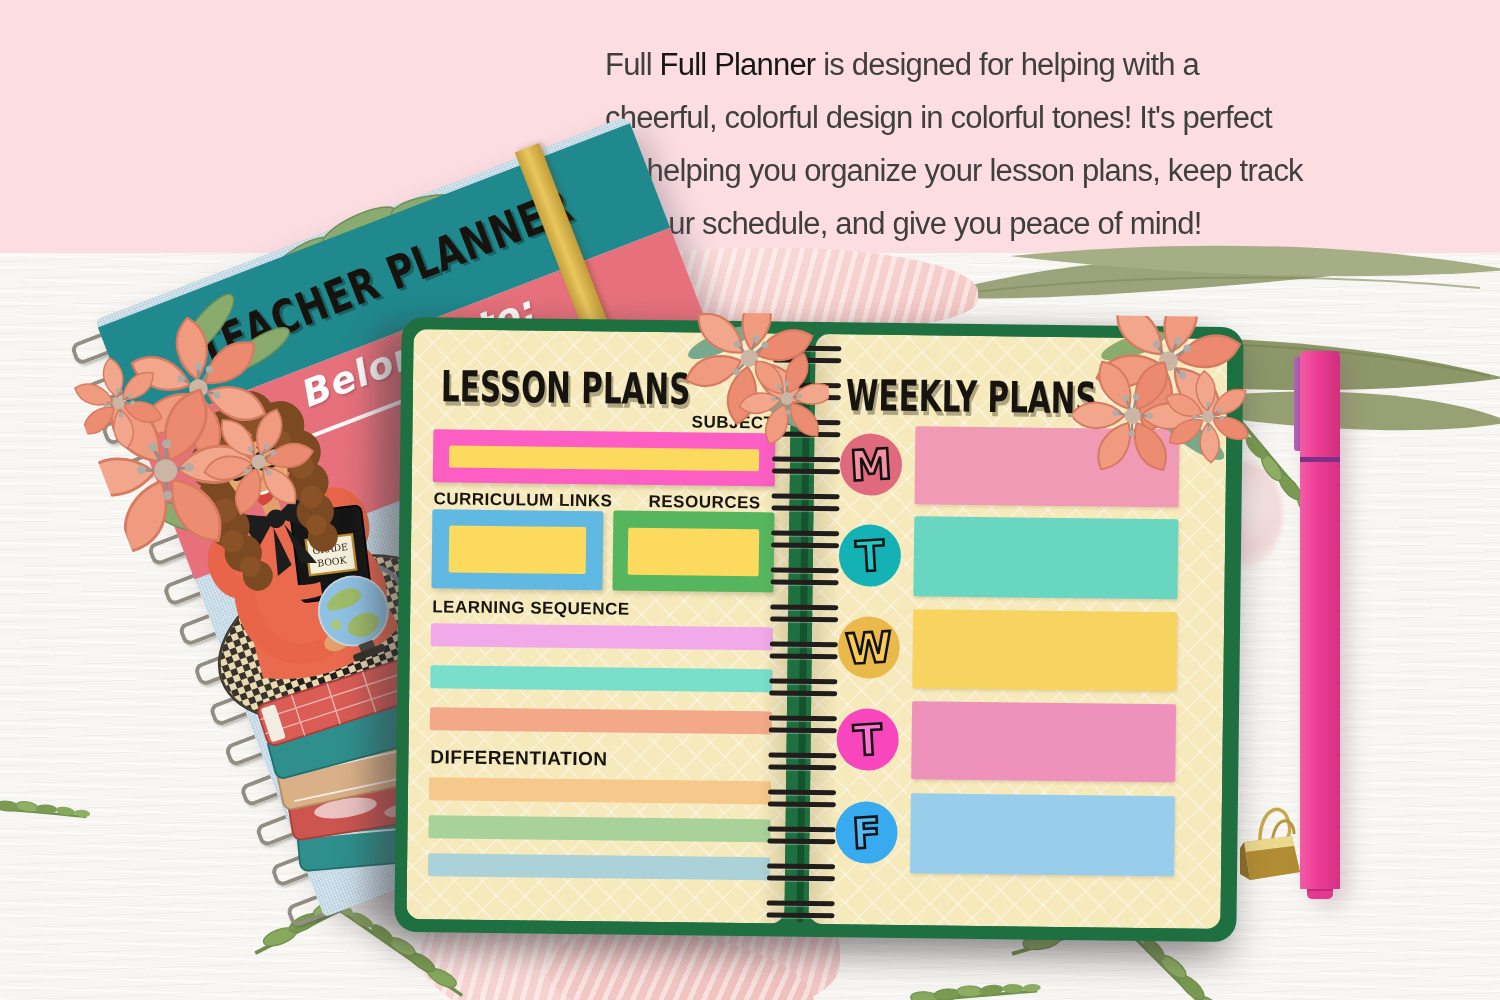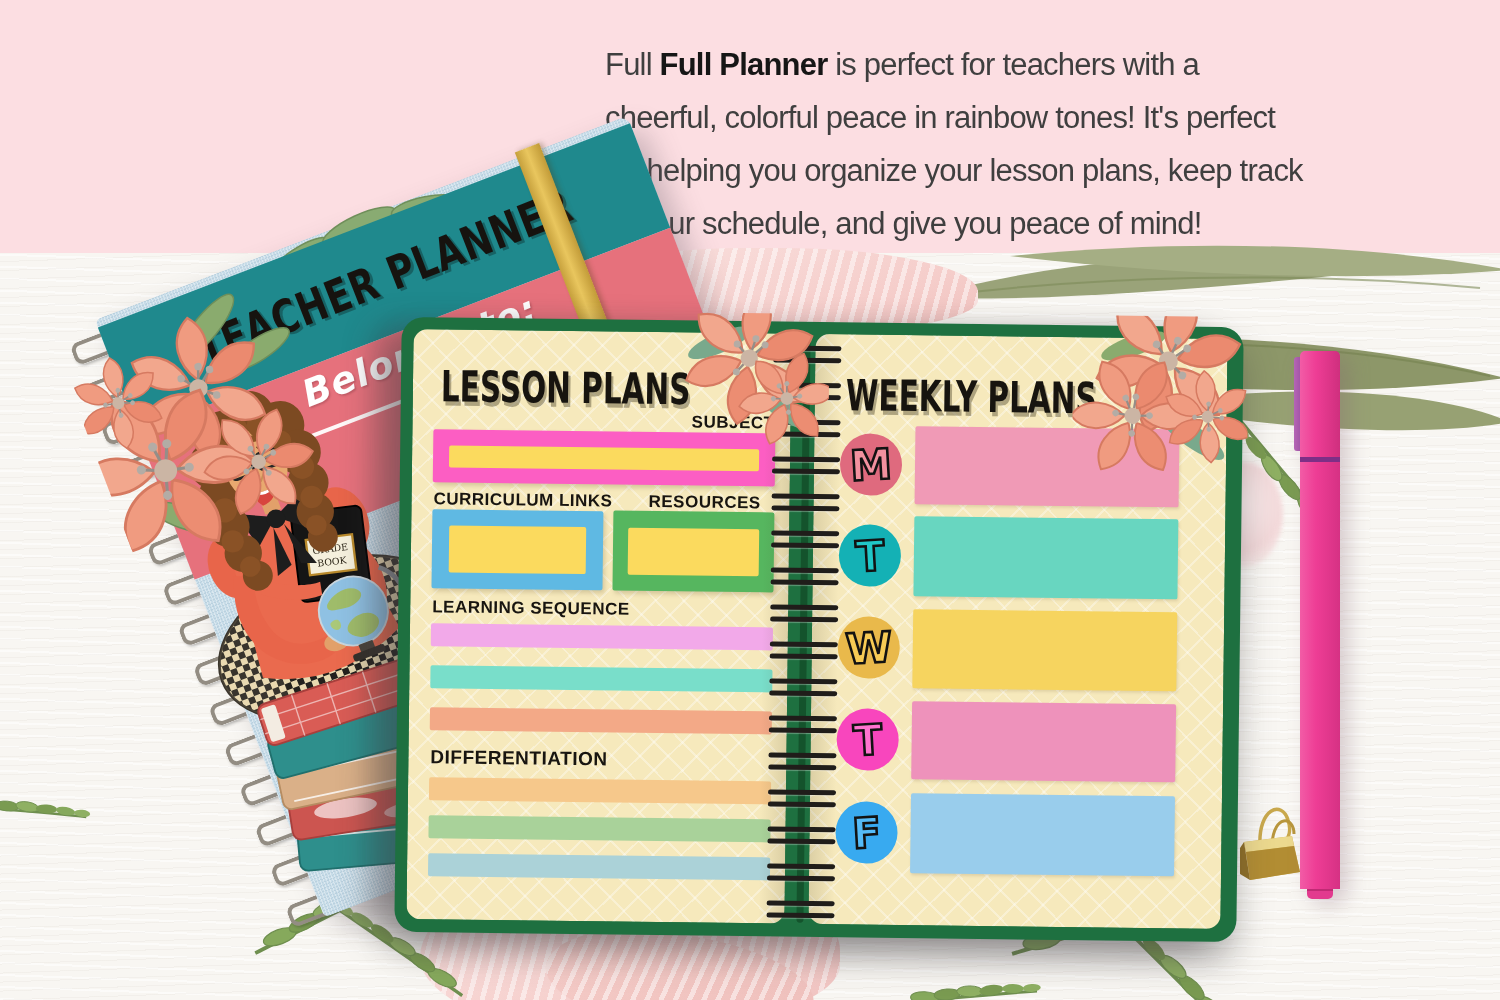--- a/index.html
+++ b/index.html
@@ -6,21 +6,21 @@
   #stage{position:relative;width:1500px;height:1000px;overflow:hidden;
     background:#f8f6f2;
     background-image:
       repeating-linear-gradient(178deg, rgba(190,180,170,.10) 0 1px, transparent 1px 9px),
       repeating-linear-gradient(2deg, rgba(255,255,255,.55) 0 2px, transparent 2px 12px);
     font-family:"Liberation Sans", sans-serif;}
   
   .banner{position:absolute;left:0;top:0;width:1500px;height:253px;background:#fcdee2;z-index:1;}
   .desc{position:absolute;left:605px;top:38px;width:880px;z-index:2;color:#3f3f3f;
     font-size:31px;letter-spacing:-0.8px;line-height:53px;white-space:nowrap;}
-  .desc b{color:#161616;font-weight:700;}
+  .desc b{color:#161616;font-weight:400;}
   
   .fabric{position:absolute;border-radius:48% 52% 55% 45%/60% 55% 45% 50%;
     background:linear-gradient(160deg,#fae2e0 0%,#f5cdca 70%,#efc0bd 100%);}
   .fabric::after{content:"";position:absolute;inset:0;border-radius:inherit;
     background:repeating-linear-gradient(105deg, rgba(255,255,255,.5) 0 5px, transparent 5px 13px);}
   .fabric-top{left:558px;top:248px;width:420px;height:88px;z-index:2;}
   .fabric-bottom{left:420px;top:870px;width:420px;height:160px;z-index:2;}
   .fabric-fold{left:545px;top:935px;width:270px;height:95px;z-index:2;transform:rotate(9deg);
     background:linear-gradient(150deg,#f6cfcb,#eebdb9);}
   
@@ -151,22 +151,22 @@
         <ellipse cx="110" cy="8" rx="9" ry="4" fill="#8fb063" transform="rotate(-34 110 8)"></ellipse>
       </g>
       <g id="sym-grassleaf">
         <path d="M0,0 C40,-14 110,-20 180,-8 C110,4 40,10 0,0 Z" fill="#9aa379"></path>
       </g>
     </defs>
   </svg>
 
   <div class="banner"></div>
   <div class="desc">
-    <div><span>Full </span><b>Full Planner</b><span> is perfect for teachers with a</span></div>
-    <div>cheerful, colorful peace in rainbow tones! It's perfect</div>
+    <div><span>Full </span><b>Full Planner</b><span> is designed for helping with a</span></div>
+    <div>cheerful, colorful design in colorful tones! It's perfect</div>
     <div>for helping you organize your lesson plans, keep track</div>
     <div>of your schedule, and give you peace of mind!</div>
   </div>
 
   <svg class="deco" style="left:890px;top:236px;width:620px;height:210px;z-index:1;" viewBox="0 0 620 210">
     <path d="M30,62 C170,22 350,8 540,30 C350,50 170,66 30,62 Z" fill="#9aa379"></path>
     <path d="M120,20 C300,2 480,8 620,34 C470,46 290,40 120,20 Z" fill="#a5ae84"></path>
     <path d="M45,120 C210,92 430,94 615,142 C430,166 205,152 45,120 Z" fill="#8d9769"></path>
     <path d="M250,168 C400,146 545,154 620,186 C540,202 380,194 250,168 Z" fill="#97a173"></path>
     <path d="M30,62 C200,40 400,34 590,52" stroke="#7d8a58" stroke-width="2" fill="none" opacity=".6"></path>

